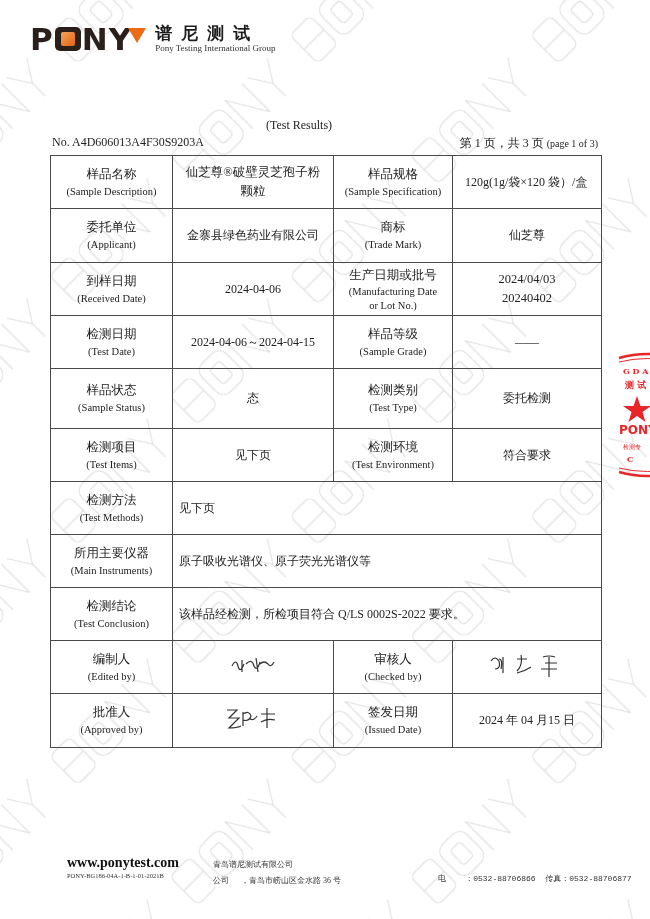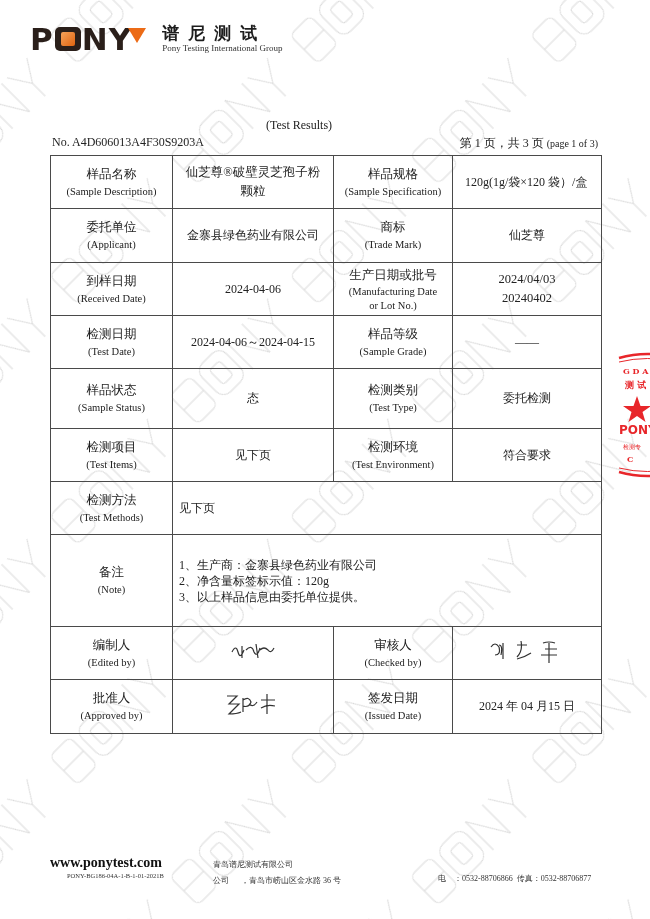--- a/index.html
+++ b/index.html
@@ -11,21 +11,21 @@
   }
   .watermark { position: absolute; inset: 0; pointer-events: none; z-index: 0; }
   .page { position: absolute; inset: 0; z-index: 1; }
 
   
   .logo { position: absolute; left: 30px; top: 22px; height: 34px; display: flex; align-items: center; }
   .logo-word { font-family: "DejaVu Sans", sans-serif; font-weight: bold; font-size: 31px; letter-spacing: 1px; color: #2a1f1a; display: flex; align-items: center; line-height: 1; }
   .logo-o { display: inline-block; width: 26px; height: 24px; background: #2a1f1a; border-radius: 5px; position: relative; margin: 0 1px; }
   .logo-o::after { content: ""; position: absolute; left: 6px; top: 5px; width: 14px; height: 14px; background: linear-gradient(135deg, #f6a35a, #e06410); border-radius: 2px; }
   .logo-y-tri { display: inline-block; width: 0; height: 0; border-left: 9px solid transparent; border-right: 9px solid transparent; border-top: 15px solid #ec6b16; margin-left: -4px; margin-top: -8px; }
-  .logo-text { margin-left: 16px; display: flex; flex-direction: column; justify-content: center; }
+  .logo-text { margin-left: 9px; display: flex; flex-direction: column; justify-content: center; }
   .logo-cn { font-family: "DejaVu Sans", sans-serif; font-weight: bold; font-size: 17px; letter-spacing: 9px; color: #1d1d1d; line-height: 19px; }
   .logo-en { font-size: 9px; color: #333; line-height: 11px; }
 
   
   .title { position: absolute; left: 0; width: 650px; top: 95px; text-align: center; font-family: "DejaVu Sans", sans-serif; font-size: 18px; letter-spacing: 9px; color: #111; }
   .subtitle { position: absolute; left: 0; width: 598px; top: 118px; text-align: center; font-size: 12px; color: #222; }
   .report-no { position: absolute; left: 52px; top: 135px; font-size: 12px; color: #222; }
   .page-info { position: absolute; right: 52px; top: 135px; font-size: 12px; color: #222; }
   .page-info .en { font-size: 10px; }
 
@@ -36,21 +36,21 @@
   .lbl-en { display: block; font-size: 10.5px; line-height: 16px; color: #222; }
   td.left { text-align: left !important; padding-left: 6px !important; }
   .note-line { display: block; font-size: 12px; line-height: 16px; }
 
   
   .stamp { position: absolute; left: 617px; top: 352px; width: 60px; height: 130px; z-index: 2; }
 
   
   .footer-left { position: absolute; left: 50px; top: 855px; }
   .hotline { font-weight: bold; font-size: 14px; color: #111; line-height: 16px; }
-  .website { font-weight: bold; font-size: 14px; color: #111; line-height: 16px; }
+  .website { font-weight: bold; font-size: 14px; color: #111; line-height: 16px; margin-left: 17px; }
   .formcode { font-size: 6.5px; color: #333; margin-left: 17px; line-height: 10px; }
   .footer-mid { position: absolute; left: 213px; top: 857px; font-size: 8px; color: #333; line-height: 16px; }
   .footer-right { position: absolute; left: 438px; top: 873px; font-size: 8px; color: #333; }
 </style>
 </head>
 <body>
 
 <svg class="watermark" width="650" height="919" viewBox="0 0 650 919">
   <defs>
     <pattern id="wm" x="0" y="0" width="170" height="170" patternUnits="userSpaceOnUse" patternTransform="rotate(-45)">
@@ -177,30 +177,33 @@
         </td>
         <td><span>符合要求</span></td>
       </tr>
       <tr style="height:53px">
         <td>
           <span class="lbl-cn">检测方法</span>
           <span class="lbl-en">(Test Methods)</span>
         </td>
         <td colspan="3" class="left"><span>见下页</span></td>
       </tr>
-      <tr style="height:92px">
-        <td>
-          <span class="lbl-cn">备注</span>
-          <span class="lbl-en">(Note)</span>
-        </td>
-        <td colspan="3" class="left">
-          <span class="note-line">1、生产商：金寨县绿色药业有限公司</span>
-          <span class="note-line">2、净含量标签标示值：120g</span>
-          <span class="note-line">3、以上样品信息由委托单位提供。</span>
-        </td>
+      <tr style="height:53px">
+        <td>
+          <span class="lbl-cn">所用主要仪器</span>
+          <span class="lbl-en">(Main Instruments)</span>
+        </td>
+        <td colspan="3" class="left"><span>原子吸收光谱仪、原子荧光光谱仪等</span></td>
+      </tr>
+      <tr style="height:53px">
+        <td>
+          <span class="lbl-cn">检测结论</span>
+          <span class="lbl-en">(Test Conclusion)</span>
+        </td>
+        <td colspan="3" class="left"><span>该样品经检测，所检项目符合 Q/LS 0002S-2022 要求。</span></td>
       </tr>
       <tr style="height:53px">
         <td>
           <span class="lbl-cn">编制人</span>
           <span class="lbl-en">(Edited by)</span>
         </td>
         <td>
           <svg width="50" height="22" viewBox="0 0 50 22">
             <path d="M4 12 q4 -8 6 0 q2 8 6 -2 M14 6 v12 M18 10 q6 -6 8 2 q3 6 6 -4 M28 4 l2 14 M32 10 q4 -4 8 0 q3 4 6 -2" fill="none" stroke="#333" stroke-width="1.2"></path>
           </svg>
@@ -252,15 +255,15 @@
   </div>
 
   <div class="footer-left">
     <div class="website">www.ponytest.com</div>
     <div class="formcode">PONY-BG186-04A-1-B-1-01-2021B</div>
   </div>
   <div class="footer-mid">
     <div>青岛谱尼测试有限公司</div>
     <div style="white-space:pre;">公司      ，青岛市崂山区金水路 36 号</div>
   </div>
-  <div class="footer-right" style="white-space:pre;">电    ：0532-88706866  传真：0532-88706877</div>
+  <div class="footer-right" style="white-space:pre;font-family:Liberation Mono, monospace;">电    ：0532-88706866  传真：0532-88706877</div>
 
 </div>
 
 </body></html>

